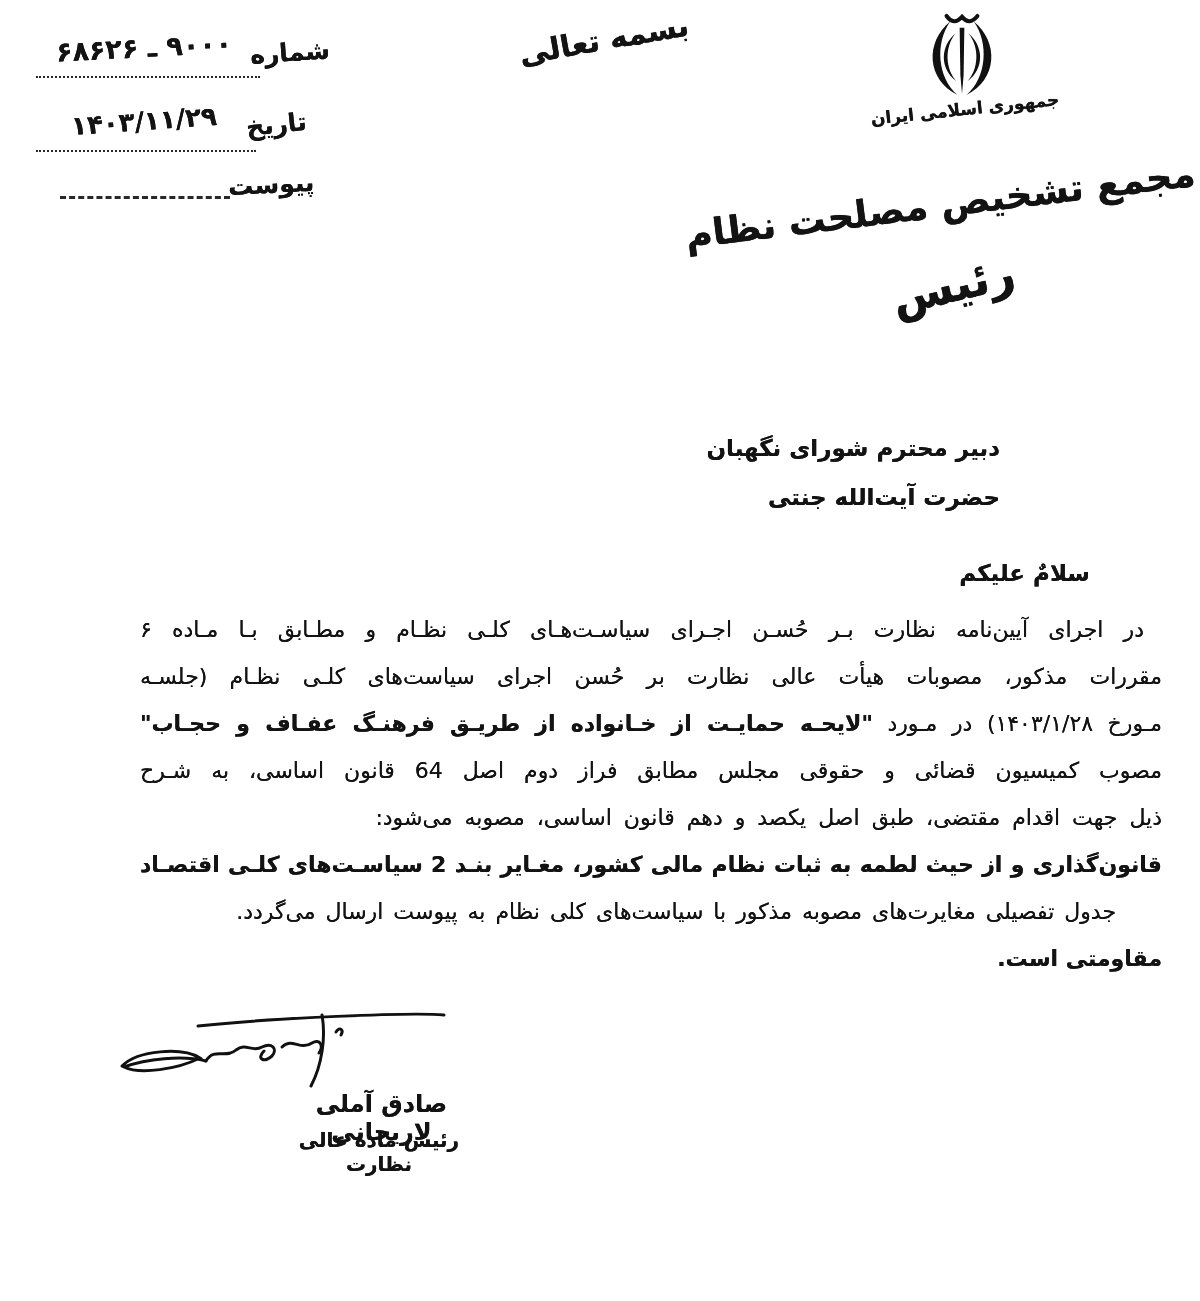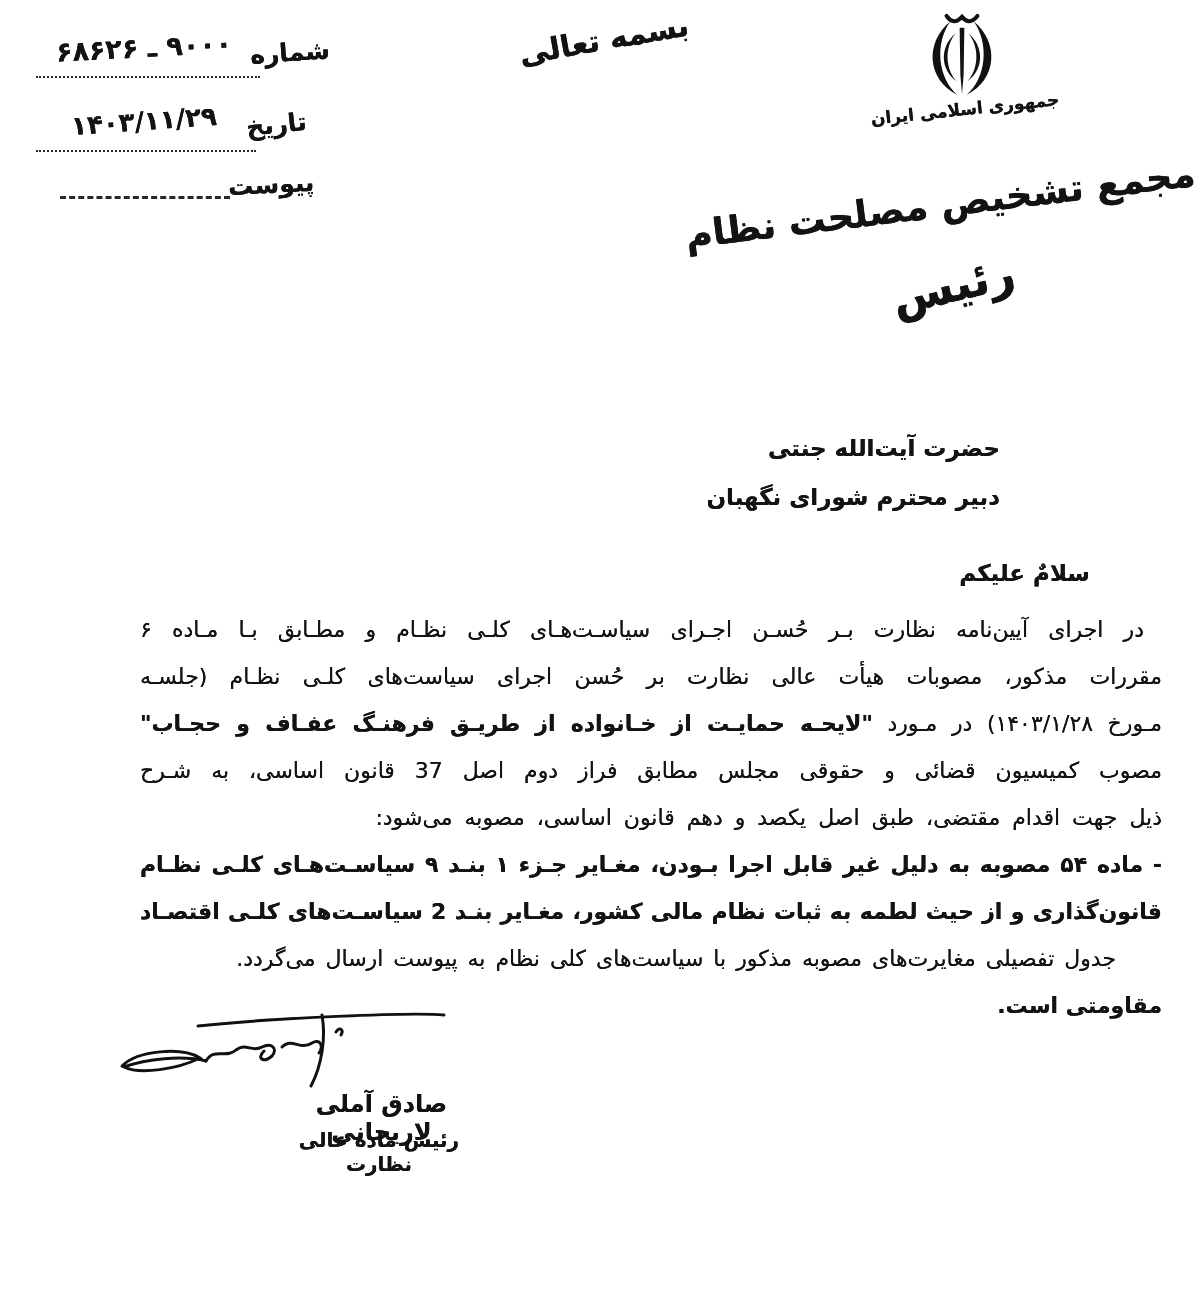--- a/index.html
+++ b/index.html
@@ -65,33 +65,32 @@
     </svg>
   </div>
 
   <div class="abs nastaliq ink center" style="left:868px;top:99px;width:194px;font-size:17px;transform:rotate(-6deg);">جمهوری اسلامی ایران</div>
 
   <div class="abs nastaliq ink" style="right:8px;top:152px;font-size:37px;transform:rotate(-7deg);transform-origin:right top;letter-spacing:-1px;">مجمع تشخیص مصلحت نظام</div>
 
   <div class="abs nastaliq ink" style="right:192px;top:246px;font-size:45px;transform:rotate(-13deg);transform-origin:right top;">رئیس</div>
 
   <div class="abs ink" style="right:200px;top:424px;text-align:right;font-size:23px;font-weight:bold;line-height:49px;">
+    <div>دبیر محترم شورای نگهبان</div>
     <div>حضرت آیت‌الله جنتی</div>
-    <div>دبیر محترم شورای نگهبان</div>
   </div>
 
   <div class="abs ink" style="right:110px;top:560px;font-size:23px;font-weight:bold;">سلامٌ علیکم</div>
 
   <div class="abs ink body-block">
     <div class="bl jl ind1">در اجرای آیین‌نامه نظارت بـر حُسـن اجـرای سیاسـت‌هـای کلـی نظـام و مطـابق بـا مـاده ۶</div>
     <div class="bl jl">مقررات مذکور، مصوبات هیأت عالی نظارت بر حُسن اجرای سیاست‌های کلـی نظـام (جلسـه</div>
     <div class="bl jl"><span>مـورخ ۱۴۰۳/۱/۲۸) در مـورد </span><span class="b">"لایحـه حمایـت از خـانواده از طریـق فرهنـگ عفـاف و حجـاب"</span></div>
-    <div class="bl jl">مصوب کمیسیون قضائی و حقوقی مجلس مطابق فراز دوم اصل 37 قانون اساسی، به شـرح</div>
+    <div class="bl jl">مصوب کمیسیون قضائی و حقوقی مجلس مطابق فراز دوم اصل 64 قانون اساسی، به شـرح</div>
     <div class="bl rl ws5">ذیل جهت اقدام مقتضی، طبق اصل یکصد و دهم قانون اساسی، مصوبه می‌شود:</div>
-    <div class="bl jl b">- ماده ۵۴ مصوبه به دلیل غیر قابل اجرا بـودن، مغـایر جـزء ۱ بنـد ۹ سیاسـت‌هـای کلـی نظـام</div>
     <div class="bl jl b">قانون‌گذاری و از حیث لطمه به ثبات نظام مالی کشور، مغـایر بنـد 2 سیاسـت‌های کلـی اقتصـاد</div>
     <div class="bl rl ws3 ind2">جدول تفصیلی مغایرت‌های مصوبه مذکور با سیاست‌های کلی نظام به پیوست ارسال می‌گردد.</div>
     <div class="bl rl b">مقاومتی است.</div>
   </div>
 
   <div class="abs" style="left:112px;top:1002px;width:345px;height:95px;">
     <svg viewBox="0 0 345 95" width="345" height="95" aria-hidden="true">
       <g fill="none" stroke="#141414" stroke-width="3" stroke-linecap="round">
         <path d="M86 24 C160 16 300 10 332 13"></path>
         <path d="M10 64 C26 48 70 45 88 56 C66 67 28 73 12 65 C34 57 70 53 94 59"></path>

